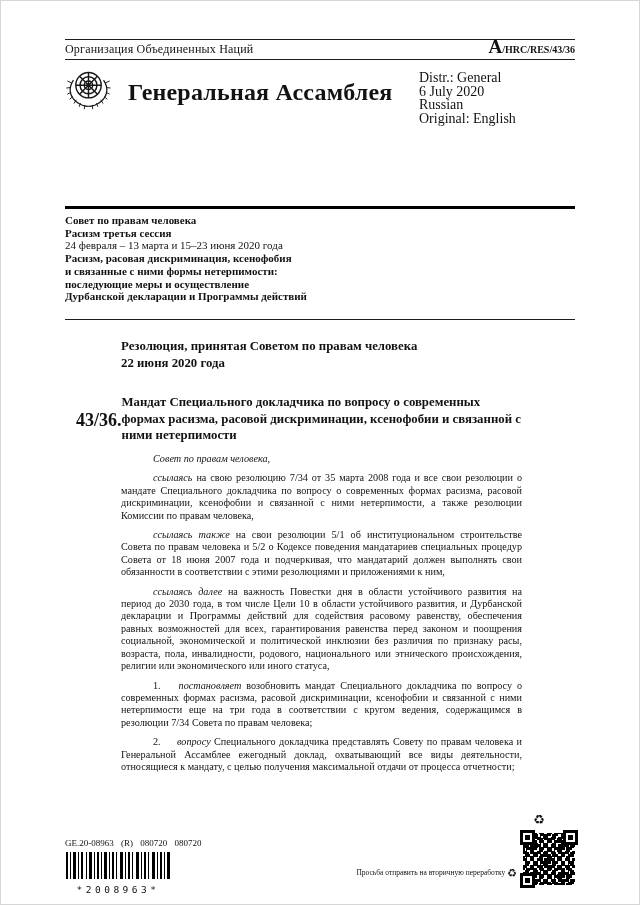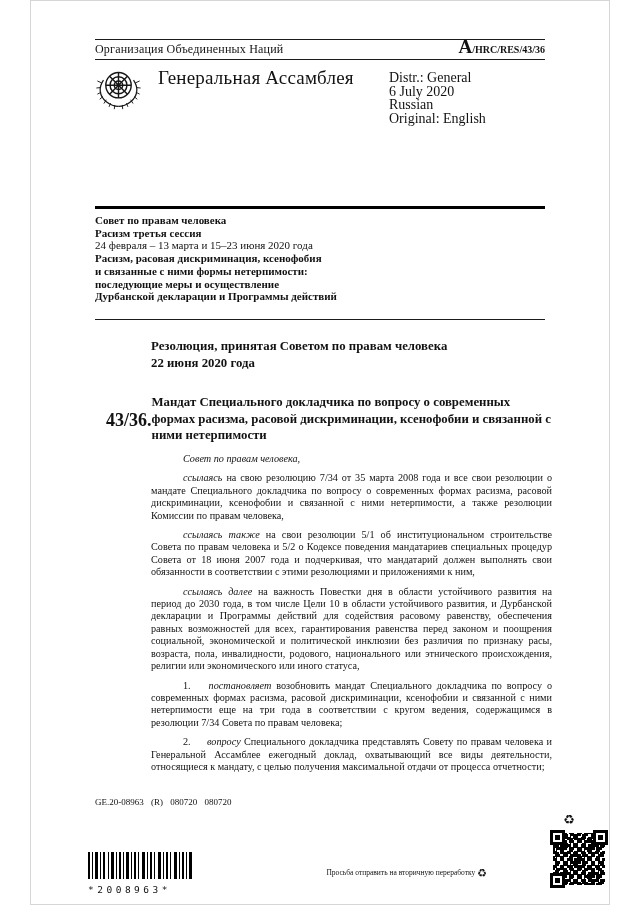--- a/index.html
+++ b/index.html
@@ -1,37 +1,37 @@
 <!DOCTYPE html>
 <html><head>
 <meta charset="utf-8">
 <style>
   * { margin:0; padding:0; box-sizing:border-box; }
   html, body { background:#ffffff; }
   .page {
-    position:relative; width:580px; height:905px; margin:0 auto;
+    position:relative; width:640px; height:905px; margin:0 auto;
     background:#fff; color:#121212; overflow:hidden;
     font-family:"Liberation Serif","DejaVu Serif",serif;
     border:1px solid #d6d6d6;
   }
   
   .rule-top { position:absolute; top:38px; left:64px; right:64px; height:1px; background:#1c1c1c; }
   .masthead {
     position:absolute; top:40px; left:64px; right:64px; height:19px;
     display:flex; justify-content:space-between; align-items:flex-end;
     border-bottom:1px solid #1c1c1c; padding-bottom:2px;
   }
   .org-name { font-size:12px; letter-spacing:.2px; }
   .doc-symbol { white-space:nowrap; font-weight:bold; }
   .sym-main { font-size:19px; line-height:1; }
   .sym-rest { font-size:10px; }
   
   .emblem-row { position:absolute; top:63px; left:64px; right:64px; display:flex; align-items:flex-start; }
   .emblem { flex:0 0 auto; margin-top:1px; }
-  .assembly-title { font-size:19px; font-weight:normal; margin-left:16px; margin-top:3px; letter-spacing:.2px; }
+  .assembly-title { font-size:24px; font-weight:bold; margin-left:16px; margin-top:15px; letter-spacing:.2px; }
   .distr-block { margin-left:auto; width:156px; font-size:14px; line-height:13.5px; margin-top:7px; }
   
   .thick-rule { position:absolute; top:205px; left:64px; right:64px; height:3px; background:#000; }
   .rule-2 { position:absolute; top:318px; left:64px; right:64px; height:1px; background:#1c1c1c; }
   
   .session { position:absolute; top:213px; left:64px; width:320px; font-size:11px; line-height:12.7px; }
   .s-bold { font-weight:bold; }
   .pre { white-space:pre-line; }
   
   .res-heading {
@@ -39,22 +39,22 @@
     font-size:12.8px; font-weight:bold; line-height:17px; white-space:pre-line;
   }
   .subject-row { position:absolute; top:393px; left:75px; width:460px; display:flex; }
   .res-num { flex:0 0 45px; font-size:18px; font-weight:bold; line-height:16.5px;margin-top:18px; }
   .res-subject { width:400px; font-size:12.8px; font-weight:bold; line-height:16.5px; }
   .body-block { position:absolute; top:452px; left:120px; width:401px; font-size:10.2px; line-height:12.4px; }
   .opening { text-indent:32px; margin-bottom:7px; }
   .bpara { text-align:justify; text-indent:32px; margin-bottom:7px; }
   .pnum { margin-right:13px; }
   
-  .footer-code { position:absolute; top:796px; left:64px; font-size:9px; word-spacing:5px; }
-  .barcode-wrap { position:absolute; top:851px; left:57px; width:106px; }
+  .footer-code { position:absolute; top:837px; left:64px; font-size:9px; word-spacing:5px; }
+  .barcode-wrap { position:absolute; top:851px; left:64px; width:106px; text-align:center; }
   .barcode-label {
     font-family:"DejaVu Sans Mono","Liberation Mono",monospace;
     font-size:9.5px; letter-spacing:3.5px; margin-top:1px; display:block;
   }
   .recycle-note { position:absolute; top:866px; right:122px; font-size:7.5px; white-space:nowrap; }
   .recycle-note .glyph { font-size:11px; vertical-align:-2px; font-family:"DejaVu Sans",sans-serif; }
   .qr-recycle { position:absolute; top:811px; left:532px; font-size:13px; font-family:"DejaVu Sans",sans-serif; }
   .qr {
     position:absolute; top:829px; left:519px; width:58px; height:58px; background:#fff;
   }

